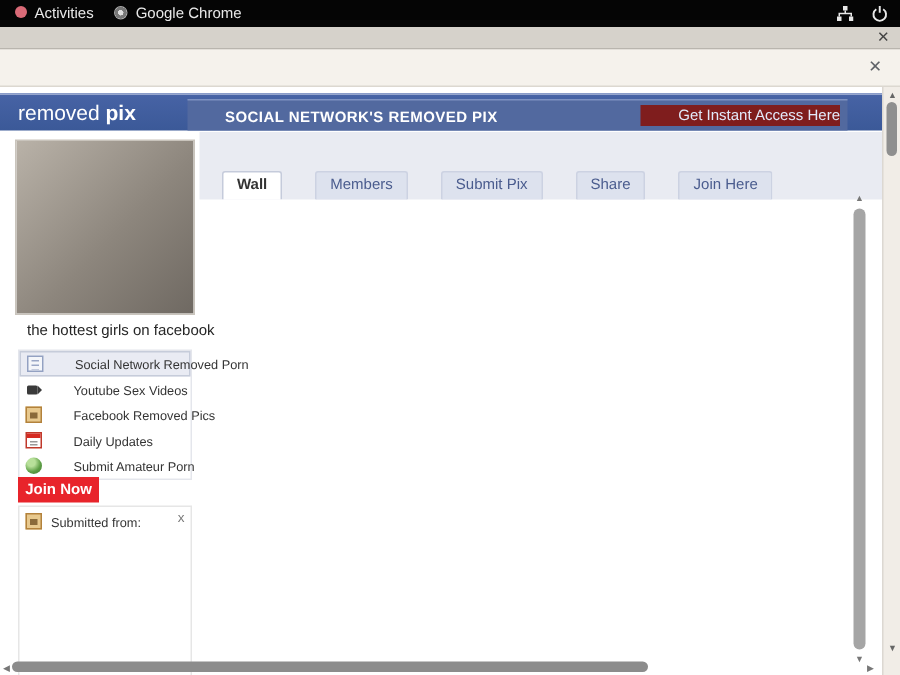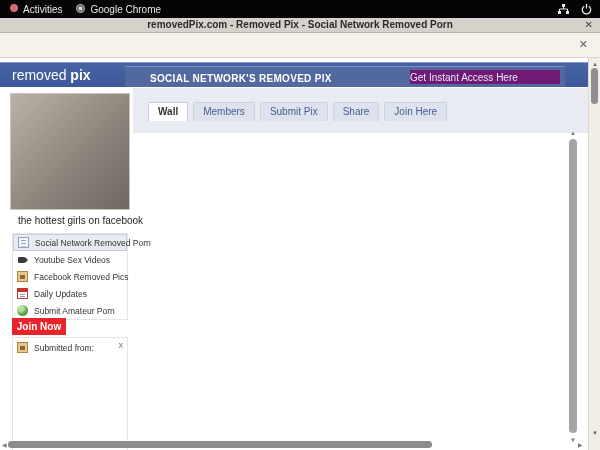--- a/index.html
+++ b/index.html
@@ -47,43 +47,43 @@
 
   
   .hdr { position:absolute; left:0; top:4px; width:588px; height:25px;
     background:linear-gradient(#4763a5,#3b5998); border-top:1px solid #8a9cc9; }
   .logo { position:absolute; left:12px; top:4px; color:#fff; font-size:14px; }
   .logo b { font-weight:bold; }
   .banner { position:absolute; left:125px; right:23px; top:3px; bottom:0;
     background:#52699f; border-top:1px solid #7e92c2; }
   .banner .txt { position:absolute; left:25px; top:6px; color:#fff;
     font-size:10px; font-weight:bold; letter-spacing:.3px; }
-  .access { position:absolute; right:5px; top:3px; bottom:3px; width:150px;
-    background:#701a75; color:#e3eafa; font-size:10px; text-align:left;
+  .access { position:absolute; right:5px; top:3px; bottom:3px; width:133px;
+    background:#7f1d1d; color:#e3eafa; font-size:10px; text-align:right;
     line-height:15px; cursor:pointer; }
 
   
   .strip { position:absolute; left:133px; top:30px; width:455px; height:45px;
     background:#e9ebf2; }
-  .tabs { position:absolute; left:15px; bottom:12px; display:flex; gap:5px;
+  .tabs { position:absolute; left:15px; bottom:0; display:flex; gap:22px;
     align-items:flex-start; }
   .tab { background:#dde2ee; border:1px solid #ccd2e2; border-bottom:none;
     color:#4a5c8e; font-size:10px; padding:3px 9px 4px; border-radius:2px 2px 0 0;
     cursor:pointer; white-space:nowrap; }
   .tab.active { background:#fff; color:#333; font-weight:bold; border-color:#c5cbdb; }
 
   
   .photo { position:absolute; left:10px; top:35px; width:120px; height:117px;
     background:linear-gradient(135deg,#b9b2a8,#8d867d 55%,#6f6962);
     border:1px solid #c9c4bc; }
   .caption { position:absolute; left:18px; top:157px; font-size:10px; color:#262626; }
 
   .menu { position:absolute; left:12px; top:175px; width:116px;
     border:1px solid #e4e6ec; background:#fff; }
-  .mitem { display:flex; align-items:center; gap:6px; height:17px;
+  .mitem { display:flex; align-items:center; gap:21px; height:17px;
     padding:0 4px; font-size:8.5px; color:#333; cursor:pointer; white-space:nowrap; }
   .mitem.active { background:#e9ebf3; border:1px solid #c6ccda; }
 
   .join { position:absolute; left:12px; top:260px; width:54px; height:17px;
     background:#e8242b; color:#fff; font-size:10px; font-weight:bold;
     text-align:center; line-height:17px; cursor:pointer; }
 
   .subbox { position:absolute; left:12px; top:279px; width:116px; height:159px;
     border:1px solid #e6e6e6; background:#fff; }
   .subhead { display:flex; align-items:center; gap:6px; padding:4px;
@@ -151,21 +151,20 @@
     <span>
       <svg width="11" height="11" viewBox="0 0 11 11">
         <path d="M3.2 2.2 A4.2 4.2 0 1 0 7.8 2.2" stroke="#e8e8e8" fill="none" stroke-width="1.3"></path>
         <line x1="5.5" y1="0" x2="5.5" y2="4.5" stroke="#e8e8e8" stroke-width="1.3"></line>
       </svg>
     </span>
   </div>
 </div>
 
 <div class="titlebar">
-  <div class="t">removedPix.com - Removed Pix - Social Network Removed Porn</div>
   <div class="win-close">✕</div>
 </div>
 
 <div class="infobar">
   <div class="info-close">✕</div>
 </div>
 
 <div class="page">
 
   <div class="hdr">

